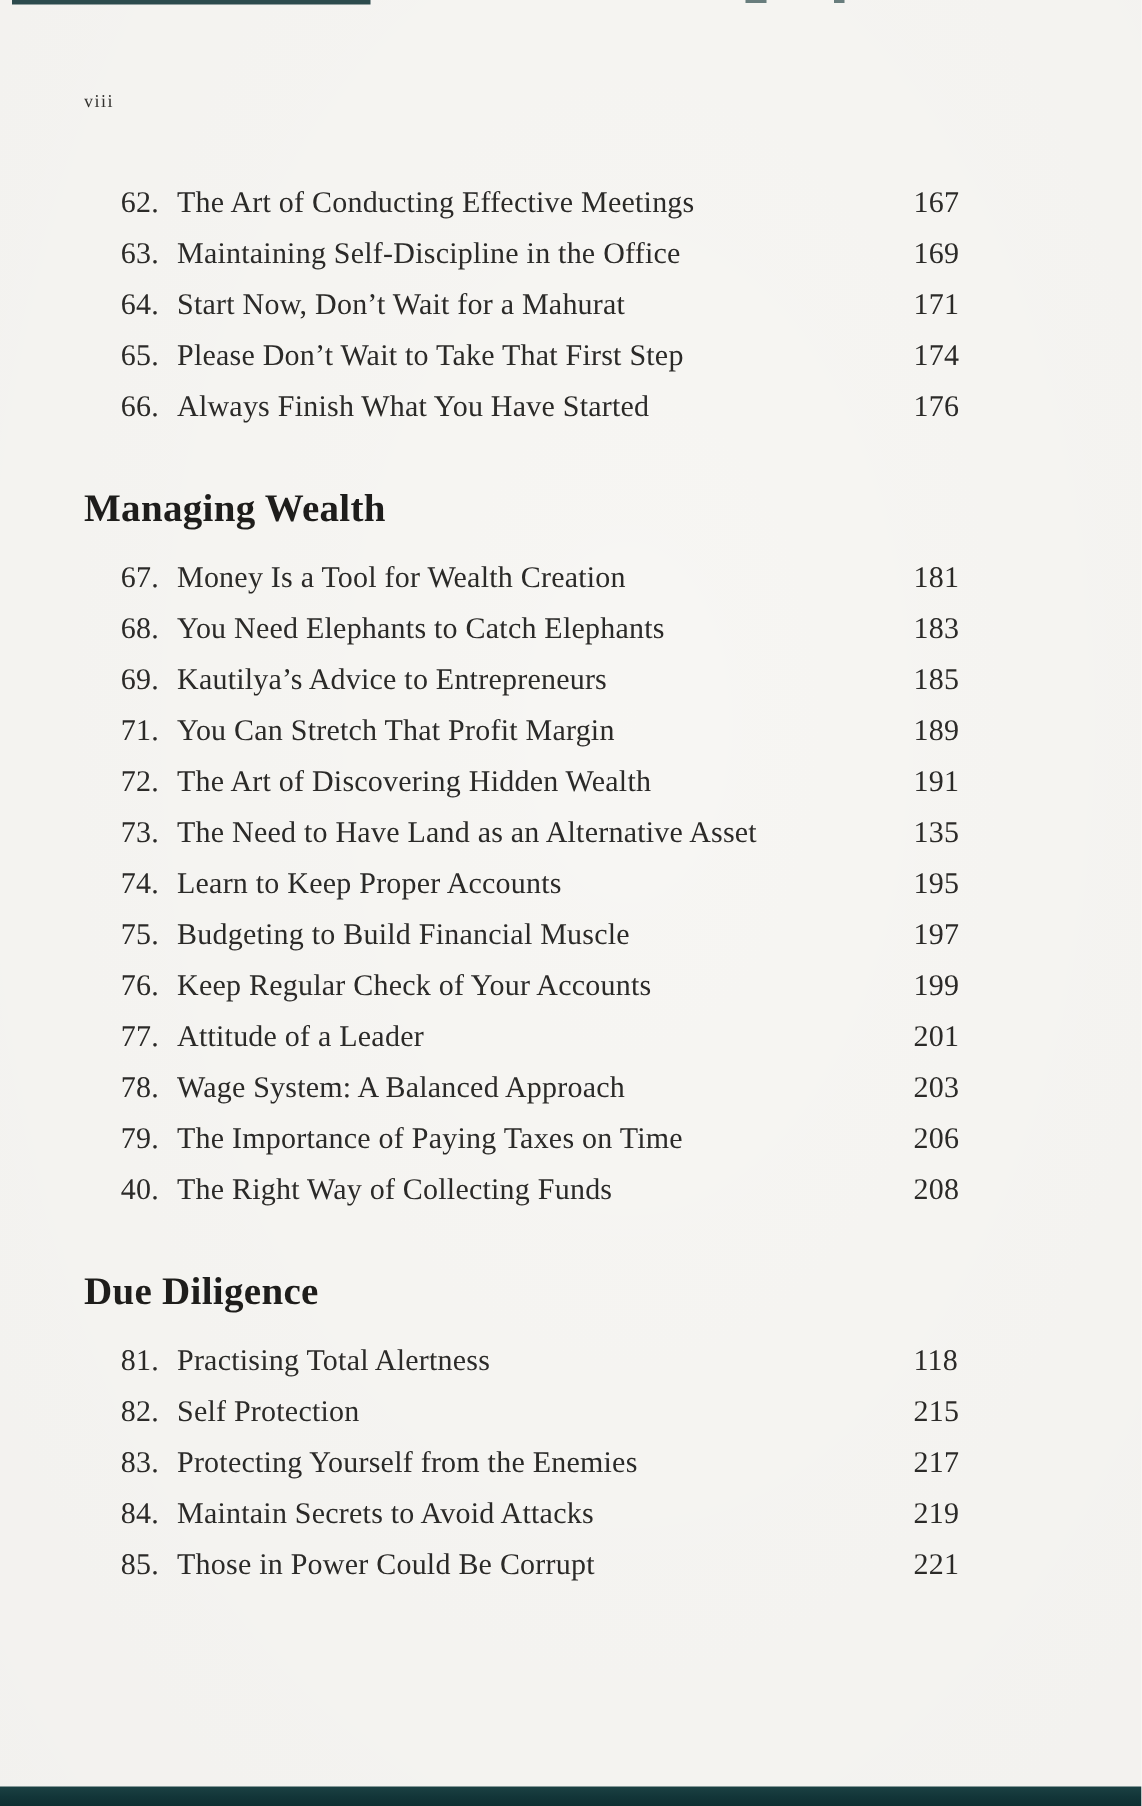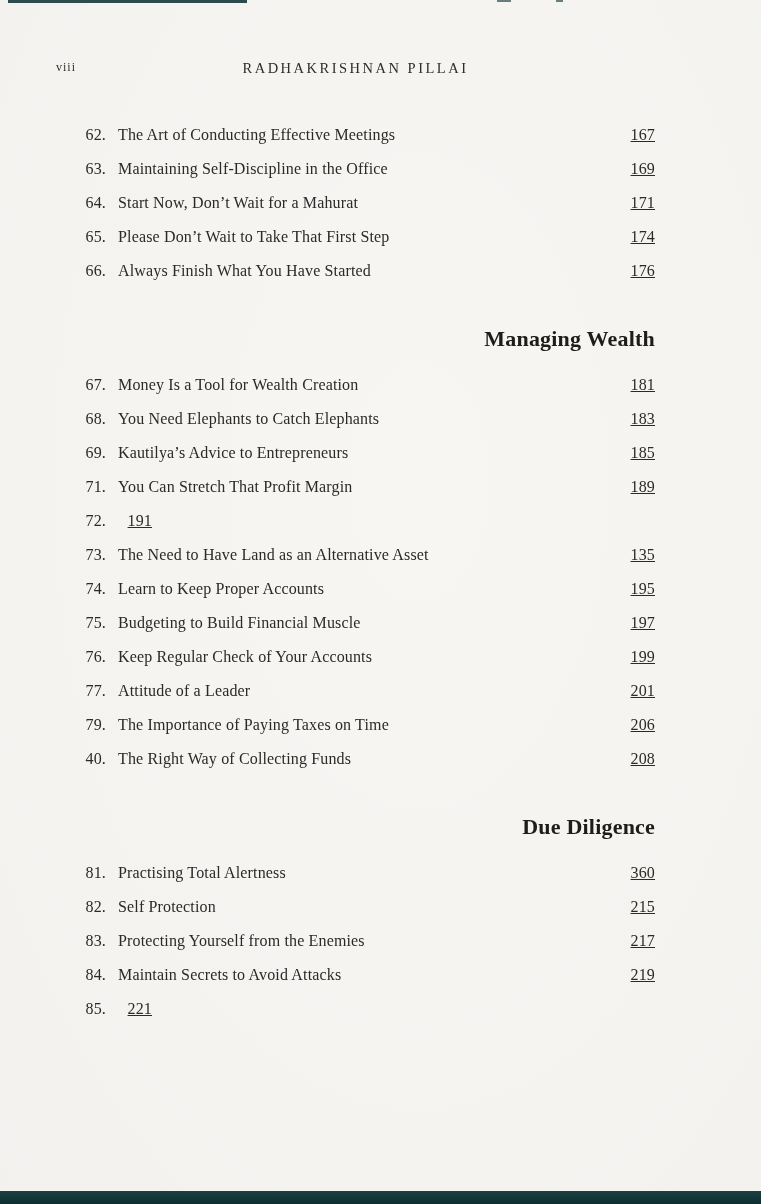--- a/index.html
+++ b/index.html
@@ -43,50 +43,48 @@
     text-align: center;
     font-size: 14.5px;
     letter-spacing: 2.5px;
     color: #2e2d2a;
     font-weight: 400;
   }
   .toc {
     margin-top: 38px;
   }
   .toc-section-heading {
-    font-size: 22px;
+    font-size: 26px;
     font-weight: 700;
     color: #1e1d1b;
     margin: 34px 0 12px 0;
     line-height: 34px;
     letter-spacing: 0.2px;
-    text-align: right;
   }
   .toc-row {
     display: flex;
     align-items: baseline;
     line-height: 34px;
-    font-size: 16px;
+    font-size: 20px;
     letter-spacing: 0.15px;
   }
   .toc-num {
     flex: 0 0 50px;
     text-align: right;
     padding-right: 0;
   }
   .toc-title {
     flex: 1 1 auto;
     padding-left: 12px;
     white-space: nowrap;
     overflow: hidden;
   }
   .toc-page {
     flex: 0 0 46px;
-    text-align: right;
-    text-decoration: underline;
+    text-align: left;
   }
   
   .scan-edge-top {
     position: absolute;
     top: 0; left: 8px;
     width: 239px; height: 3px;
     background: #16393b;
     opacity: 0.9;
   }
   .scan-speck-1 {
@@ -110,21 +108,20 @@
     background: linear-gradient(180deg, #1b4143 0%, #123538 55%, #0e2f32 100%);
   }
 </style>
 </head>
 <body>
 
 <div class="page">
 
   <header class="running-head">
     <span class="folio">viii</span>
-    <span class="running-title">RADHAKRISHNAN PILLAI</span>
   </header>
 
   <main class="toc" id="toc">
       <div class="toc-row">
         <span class="toc-num">62.</span>
         <span class="toc-title">The Art of Conducting Effective Meetings</span>
         <span class="toc-page">167</span>
       </div>
       <div class="toc-row">
         <span class="toc-num">63.</span>
@@ -162,20 +159,21 @@
         <span class="toc-title">Kautilya’s Advice to Entrepreneurs</span>
         <span class="toc-page">185</span>
       </div>
       <div class="toc-row">
         <span class="toc-num">71.</span>
         <span class="toc-title">You Can Stretch That Profit Margin</span>
         <span class="toc-page">189</span>
       </div>
       <div class="toc-row">
         <span class="toc-num">72.</span>
+        <span class="toc-title">The Art of Discovering Hidden Wealth</span>
         <span class="toc-page">191</span>
       </div>
       <div class="toc-row">
         <span class="toc-num">73.</span>
         <span class="toc-title">The Need to Have Land as an Alternative Asset</span>
         <span class="toc-page">135</span>
       </div>
       <div class="toc-row">
         <span class="toc-num">74.</span>
         <span class="toc-title">Learn to Keep Proper Accounts</span>
@@ -190,52 +188,58 @@
         <span class="toc-num">76.</span>
         <span class="toc-title">Keep Regular Check of Your Accounts</span>
         <span class="toc-page">199</span>
       </div>
       <div class="toc-row">
         <span class="toc-num">77.</span>
         <span class="toc-title">Attitude of a Leader</span>
         <span class="toc-page">201</span>
       </div>
       <div class="toc-row">
+        <span class="toc-num">78.</span>
+        <span class="toc-title">Wage System: A Balanced Approach</span>
+        <span class="toc-page">203</span>
+      </div>
+      <div class="toc-row">
         <span class="toc-num">79.</span>
         <span class="toc-title">The Importance of Paying Taxes on Time</span>
         <span class="toc-page">206</span>
       </div>
       <div class="toc-row">
         <span class="toc-num">40.</span>
         <span class="toc-title">The Right Way of Collecting Funds</span>
         <span class="toc-page">208</span>
       </div>
       <h2 class="toc-section-heading">Due Diligence</h2>
       <div class="toc-row">
         <span class="toc-num">81.</span>
         <span class="toc-title">Practising Total Alertness</span>
-        <span class="toc-page">360</span>
+        <span class="toc-page">118</span>
       </div>
       <div class="toc-row">
         <span class="toc-num">82.</span>
         <span class="toc-title">Self Protection</span>
         <span class="toc-page">215</span>
       </div>
       <div class="toc-row">
         <span class="toc-num">83.</span>
         <span class="toc-title">Protecting Yourself from the Enemies</span>
         <span class="toc-page">217</span>
       </div>
       <div class="toc-row">
         <span class="toc-num">84.</span>
         <span class="toc-title">Maintain Secrets to Avoid Attacks</span>
         <span class="toc-page">219</span>
       </div>
       <div class="toc-row">
         <span class="toc-num">85.</span>
+        <span class="toc-title">Those in Power Could Be Corrupt</span>
         <span class="toc-page">221</span>
       </div>
     </main>
 
   <div class="scan-edge-top"></div>
   <div class="scan-speck-1"></div>
   <div class="scan-speck-2"></div>
   <div class="scan-edge-bottom"></div>
 
 </div>

